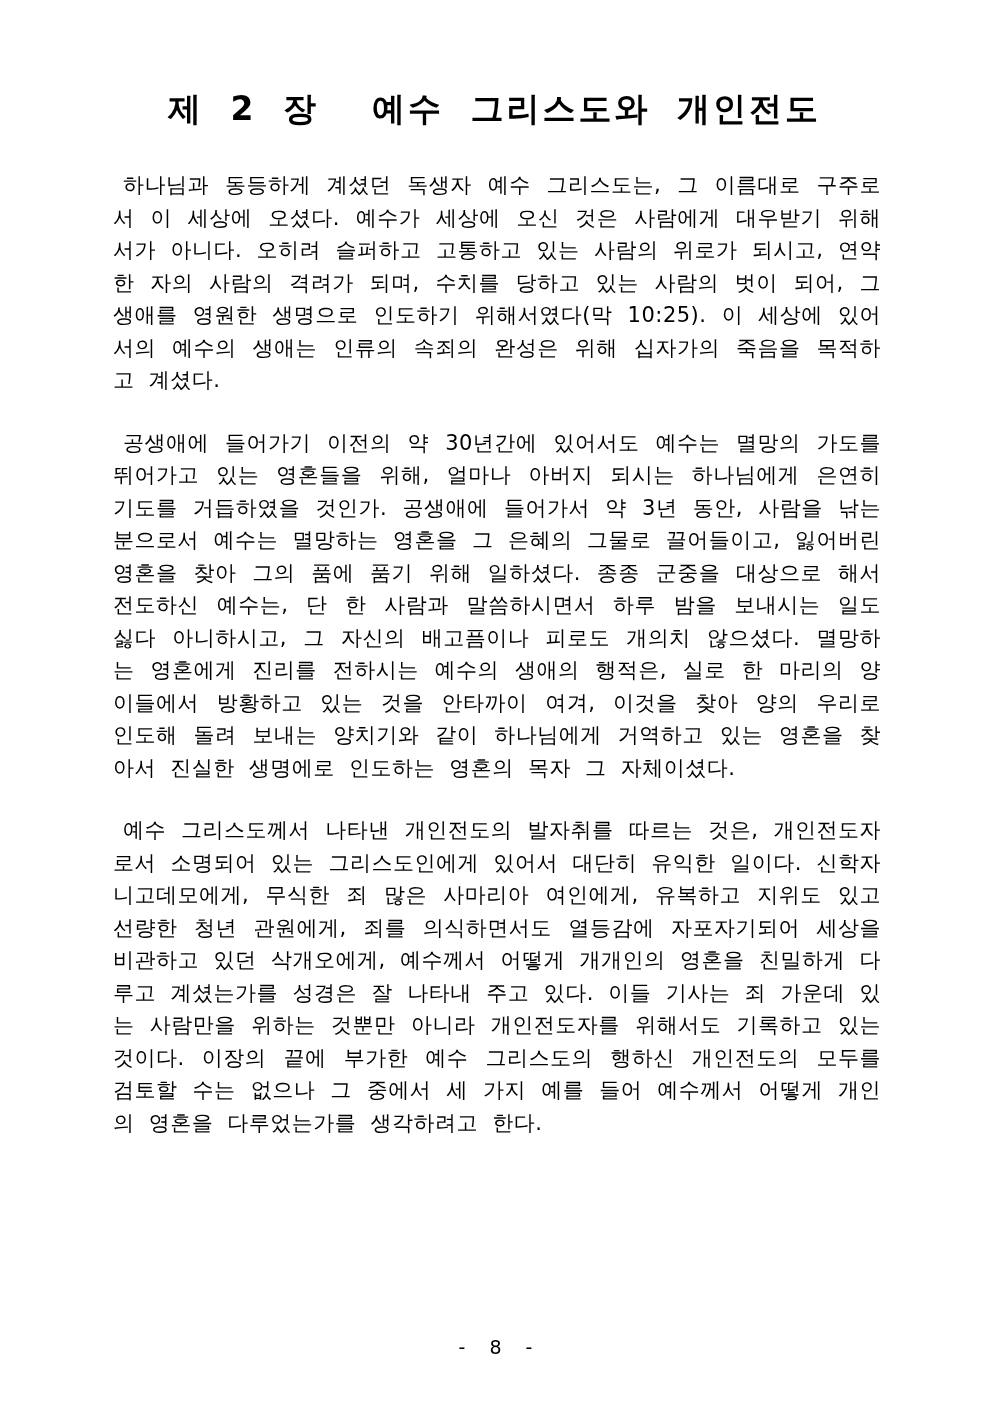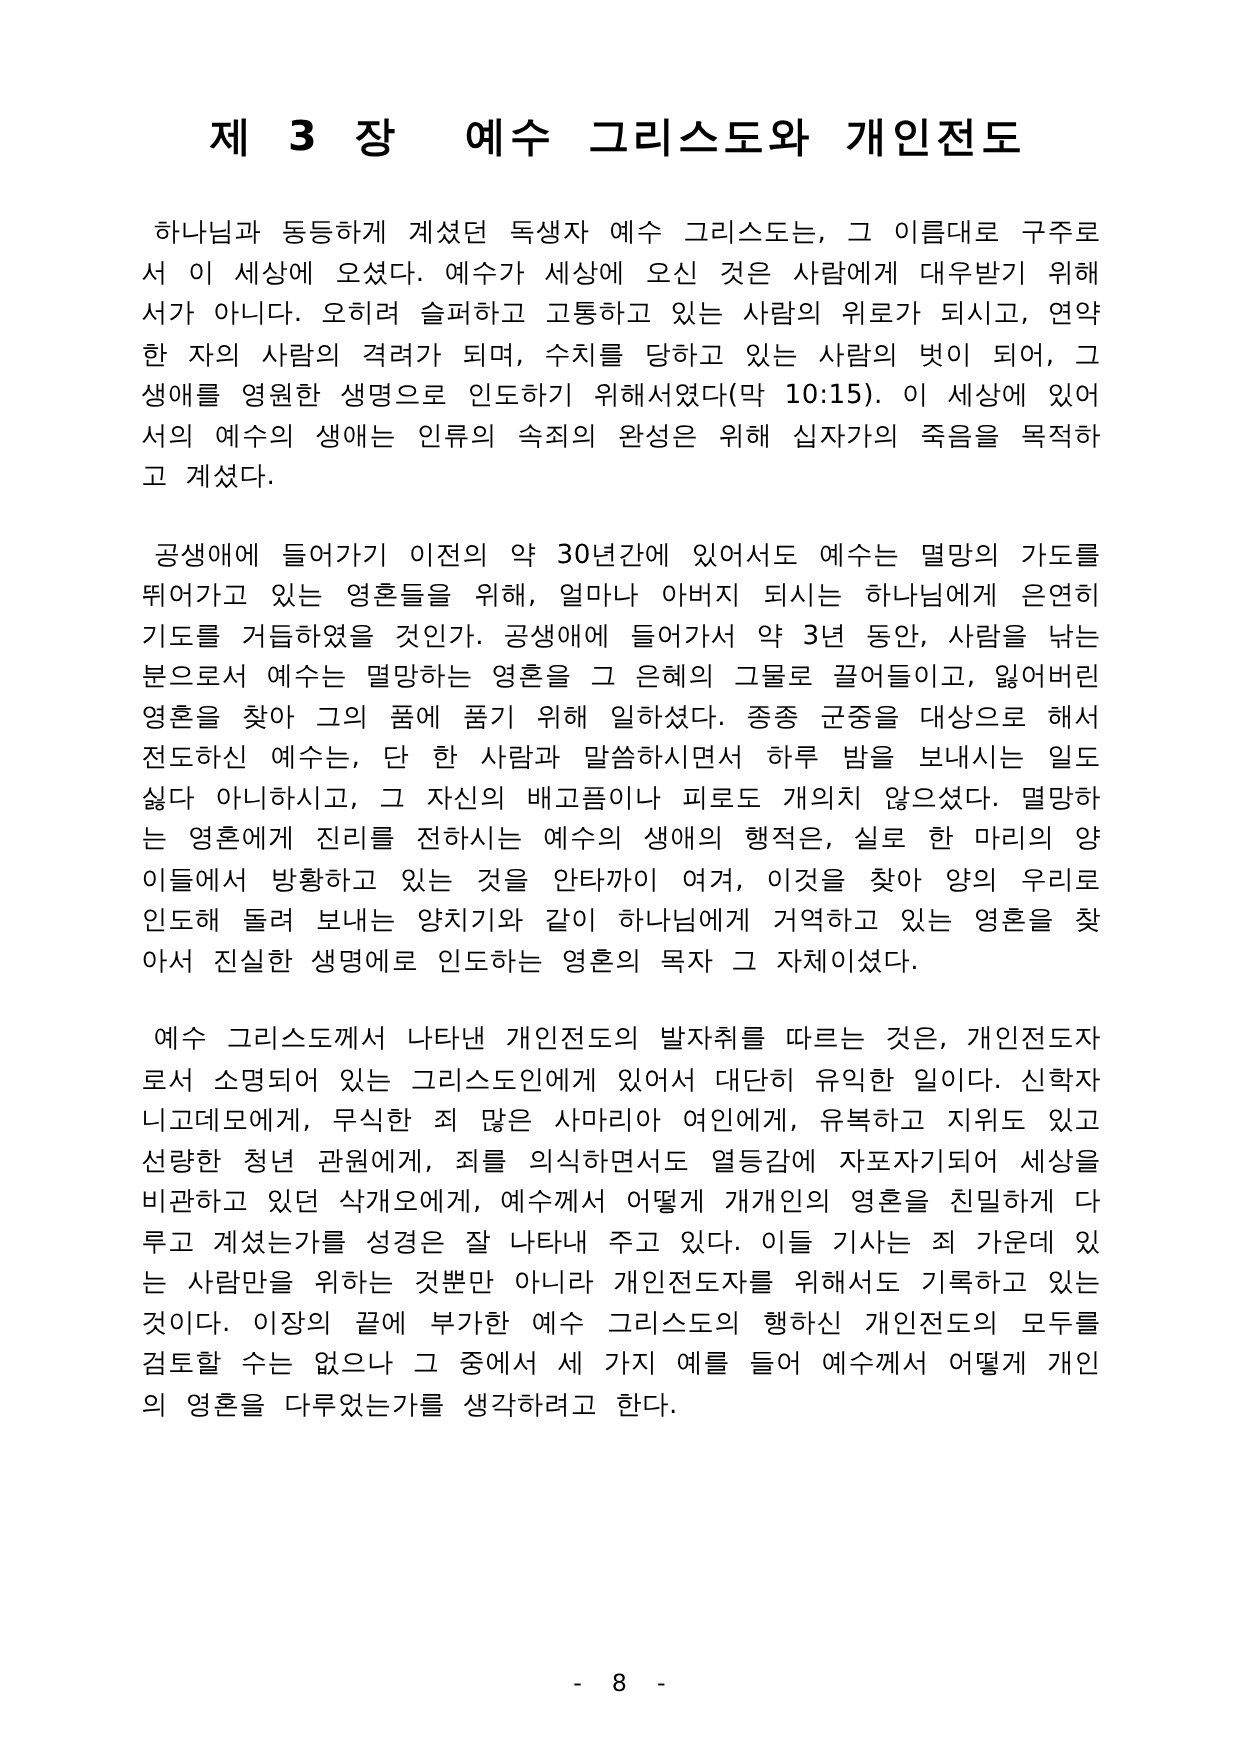--- a/index.html
+++ b/index.html
@@ -53,23 +53,23 @@
     letter-spacing: 1px;
     word-spacing: 16px;
     white-space: pre;
   }
 </style>
 </head>
 <body>
 
 <div class="page">
 
-  <h1 class="doc-title">제 3 장  예수 그리스도와 개인전도</h1>
+  <h1 class="doc-title">제 2 장  예수 그리스도와 개인전도</h1>
 
   <div class="body-text">
-    <p class="para">하나님과 동등하게 계셨던 독생자 예수 그리스도는, 그 이름대로 구주로서 이 세상에 오셨다. 예수가 세상에 오신 것은 사람에게 대우받기 위해서가 아니다. 오히려 슬퍼하고 고통하고 있는 사람의 위로가 되시고, 연약한 자의 사람의 격려가 되며, 수치를 당하고 있는 사람의 벗이 되어, 그 생애를 영원한 생명으로 인도하기 위해서였다(막 10:15). 이 세상에 있어서의 예수의 생애는 인류의 속죄의 완성은 위해 십자가의 죽음을 목적하고 계셨다.</p>
+    <p class="para">하나님과 동등하게 계셨던 독생자 예수 그리스도는, 그 이름대로 구주로서 이 세상에 오셨다. 예수가 세상에 오신 것은 사람에게 대우받기 위해서가 아니다. 오히려 슬퍼하고 고통하고 있는 사람의 위로가 되시고, 연약한 자의 사람의 격려가 되며, 수치를 당하고 있는 사람의 벗이 되어, 그 생애를 영원한 생명으로 인도하기 위해서였다(막 10:25). 이 세상에 있어서의 예수의 생애는 인류의 속죄의 완성은 위해 십자가의 죽음을 목적하고 계셨다.</p>
     <p class="para">공생애에 들어가기 이전의 약 30년간에 있어서도 예수는 멸망의 가도를 뛰어가고 있는 영혼들을 위해, 얼마나 아버지 되시는 하나님에게 은연히 기도를 거듭하였을 것인가. 공생애에 들어가서 약 3년 동안, 사람을 낚는 분으로서 예수는 멸망하는 영혼을 그 은혜의 그물로 끌어들이고, 잃어버린 영혼을 찾아 그의 품에 품기 위해 일하셨다. 종종 군중을 대상으로 해서 전도하신 예수는, 단 한 사람과 말씀하시면서 하루 밤을 보내시는 일도 싫다 아니하시고, 그 자신의 배고픔이나 피로도 개의치 않으셨다. 멸망하는 영혼에게 진리를 전하시는 예수의 생애의 행적은, 실로 한 마리의 양이들에서 방황하고 있는 것을 안타까이 여겨, 이것을 찾아 양의 우리로 인도해 돌려  보내는 양치기와 같이 하나님에게 거역하고 있는 영혼을 찾아서 진실한 생명에로 인도하는 영혼의 목자 그 자체이셨다.</p>
     <p class="para">예수 그리스도께서 나타낸 개인전도의 발자취를 따르는 것은, 개인전도자로서 소명되어 있는 그리스도인에게 있어서 대단히 유익한 일이다. 신학자 니고데모에게, 무식한 죄 많은 사마리아 여인에게, 유복하고 지위도 있고  선량한 청년 관원에게, 죄를 의식하면서도 열등감에 자포자기되어 세상을 비관하고 있던 삭개오에게, 예수께서 어떻게 개개인의 영혼을 친밀하게 다루고 계셨는가를 성경은 잘 나타내 주고 있다. 이들 기사는 죄 가운데 있는 사람만을 위하는 것뿐만 아니라 개인전도자를 위해서도 기록하고 있는 것이다. 이장의 끝에 부가한 예수 그리스도의 행하신 개인전도의 모두를 검토할 수는 없으나 그 중에서 세 가지 예를 들어 예수께서 어떻게 개인의 영혼을 다루었는가를 생각하려고 한다.</p>
   </div>
 
   <div class="page-number">- 8 -</div>
 
 </div>
 
 </body></html>

